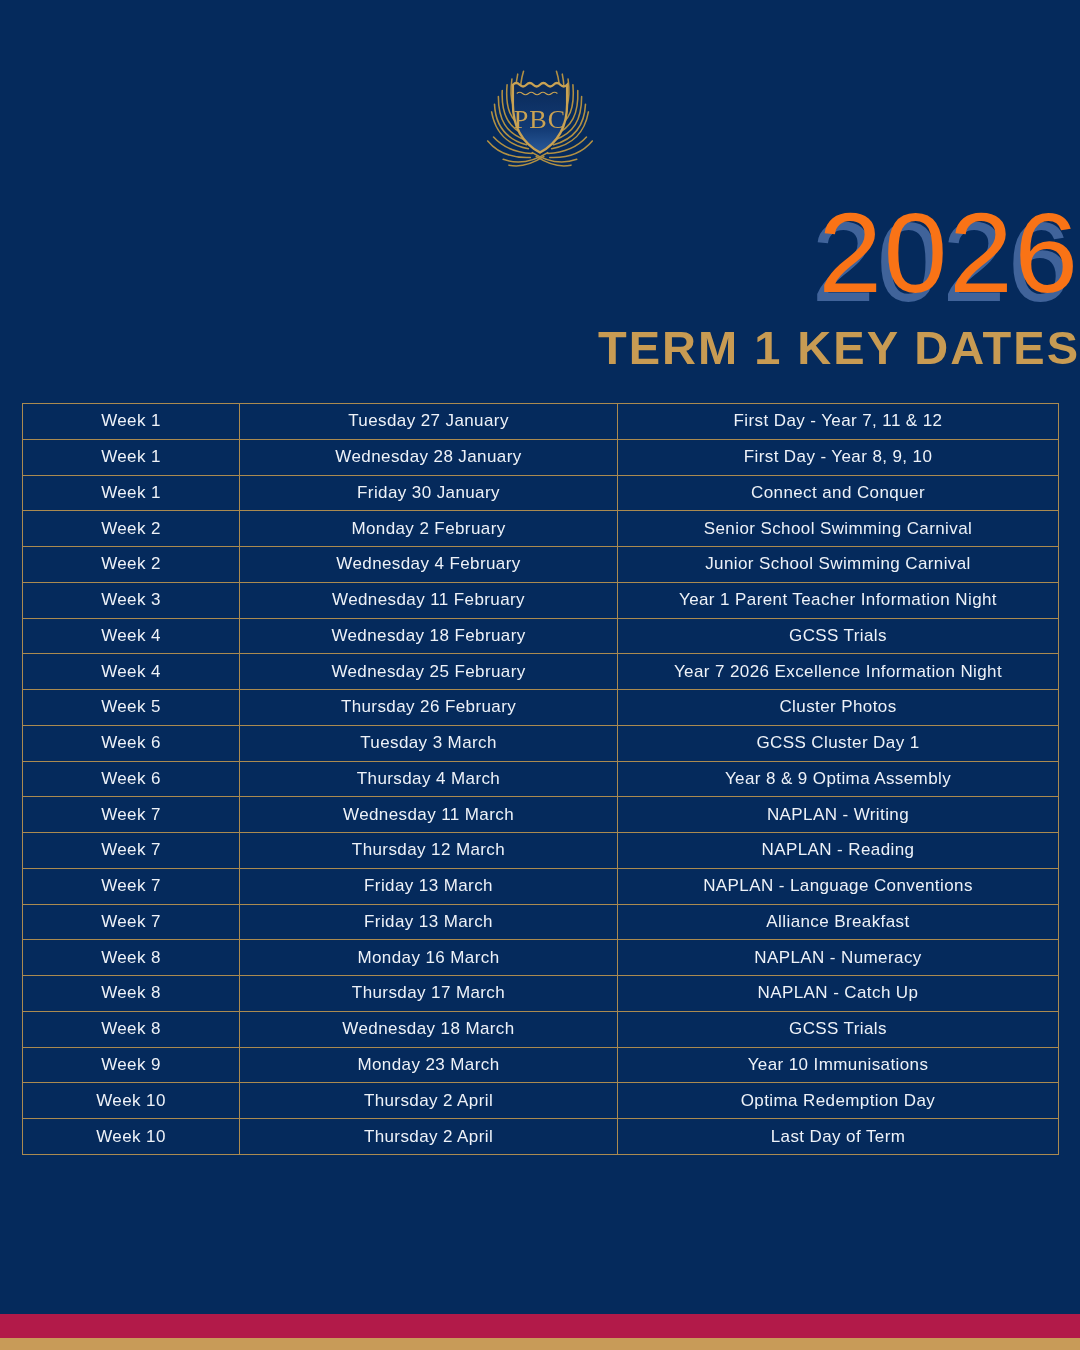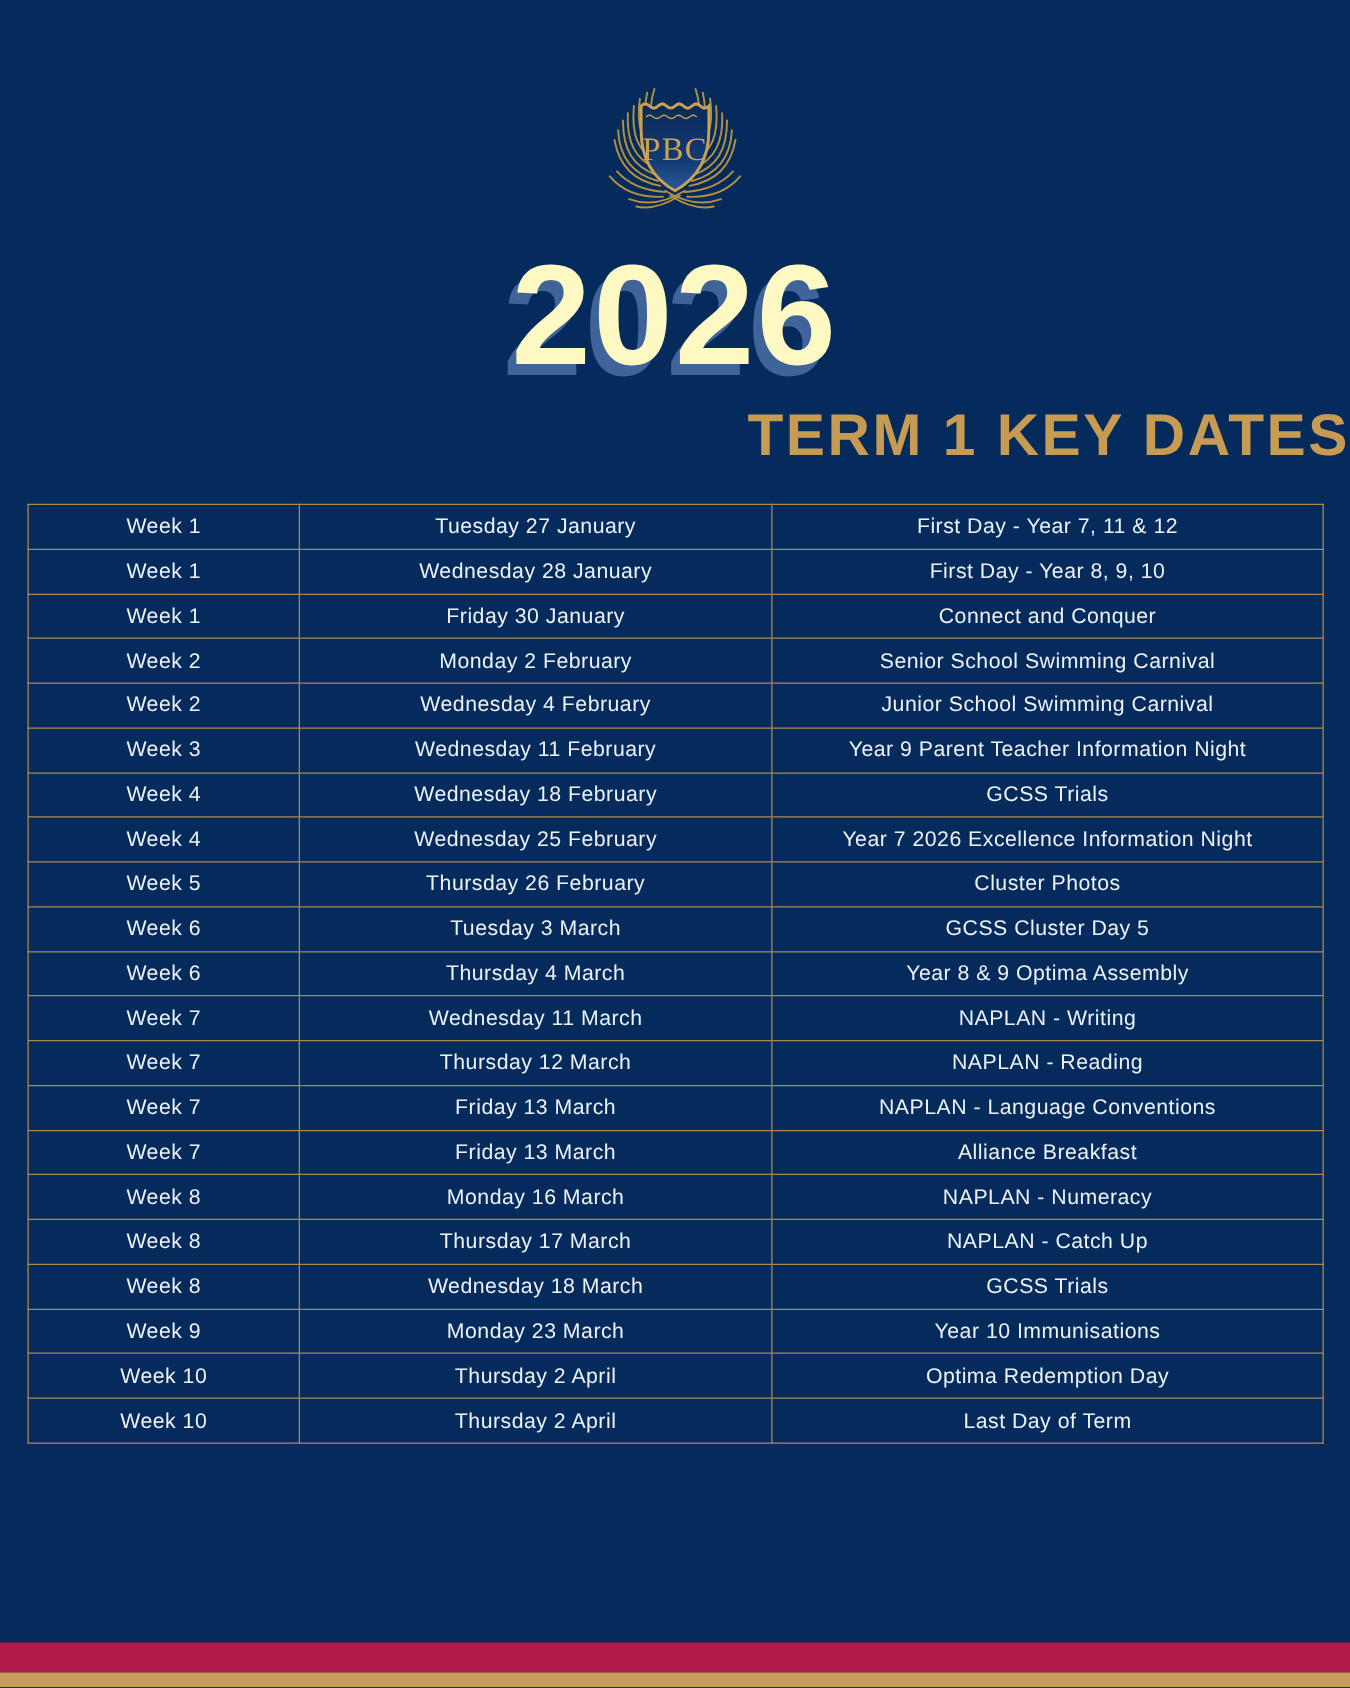--- a/index.html
+++ b/index.html
@@ -22,26 +22,26 @@
     width: 136px;
     height: 122px;
   }
 
   
   .year-title {
     position: absolute;
     top: 196px;
     left: 0;
     width: 100%;
-    text-align: center;
+    text-align: right;
     font-size: 114px;
     line-height: 1.0;
-    font-weight: 700;
+    font-weight: 400;
     letter-spacing: 2px;
-    color: #fef9c3;
+    color: #f97316;
     text-shadow: -7px 9px 0 #40639a;
   }
   .term-title {
     position: absolute;
     top: 324px;
     left: 0;
     width: 100%;
     text-align: right;
     font-size: 47px;
     line-height: 1.0;
@@ -177,41 +177,41 @@
           <td>Senior School Swimming Carnival</td>
         </tr>
         <tr>
           <td>Week 2</td>
           <td>Wednesday 4 February</td>
           <td>Junior School Swimming Carnival</td>
         </tr>
         <tr>
           <td>Week 3</td>
           <td>Wednesday 11 February</td>
-          <td>Year 9 Parent Teacher Information Night</td>
+          <td>Year 1 Parent Teacher Information Night</td>
         </tr>
         <tr>
           <td>Week 4</td>
           <td>Wednesday 18 February</td>
           <td>GCSS Trials</td>
         </tr>
         <tr>
           <td>Week 4</td>
           <td>Wednesday 25 February</td>
           <td>Year 7 2026 Excellence Information Night</td>
         </tr>
         <tr>
           <td>Week 5</td>
           <td>Thursday 26 February</td>
           <td>Cluster Photos</td>
         </tr>
         <tr>
           <td>Week 6</td>
           <td>Tuesday 3 March</td>
-          <td>GCSS Cluster Day 5</td>
+          <td>GCSS Cluster Day 1</td>
         </tr>
         <tr>
           <td>Week 6</td>
           <td>Thursday 4 March</td>
           <td>Year 8 &amp; 9 Optima Assembly</td>
         </tr>
         <tr>
           <td>Week 7</td>
           <td>Wednesday 11 March</td>
           <td>NAPLAN - Writing</td>

